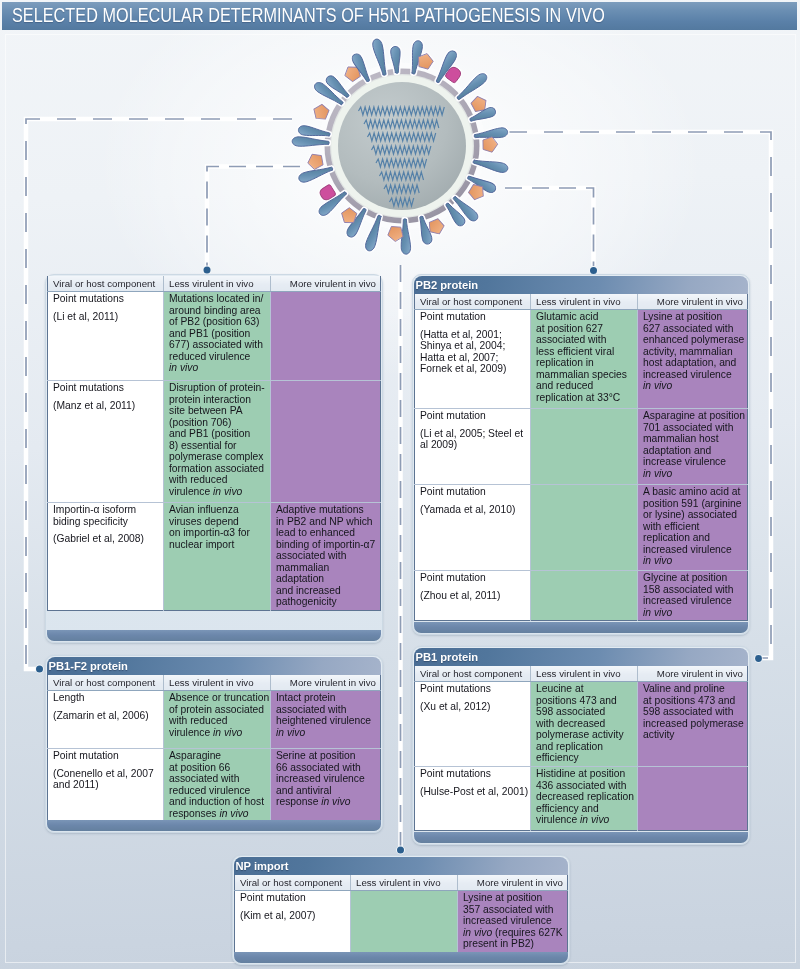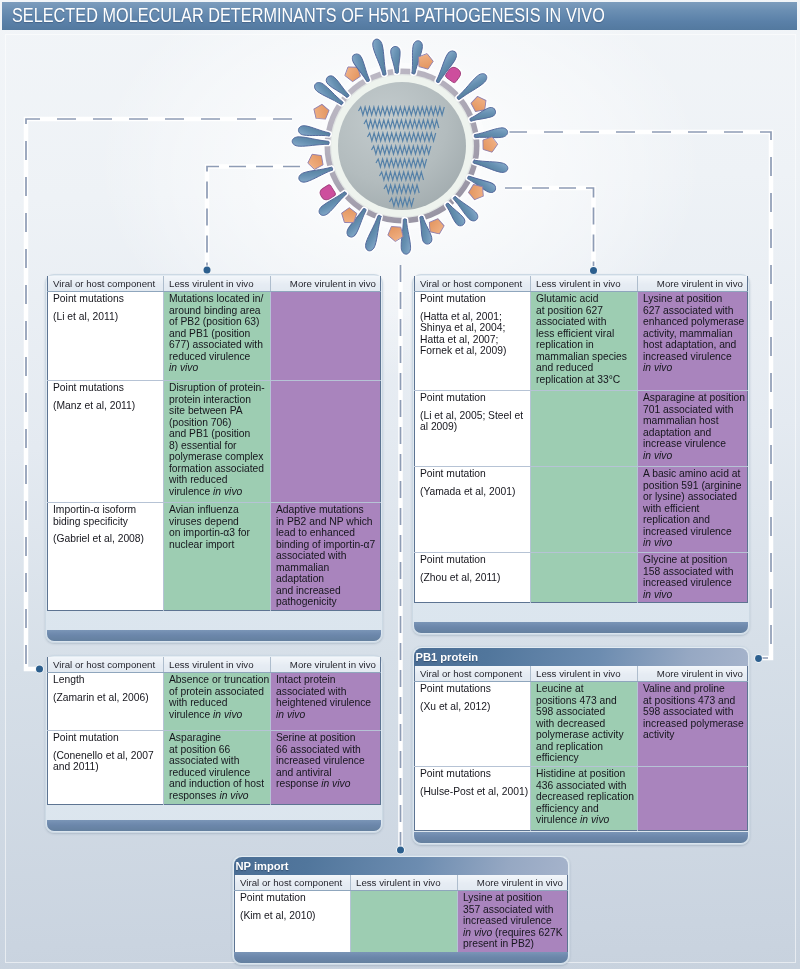--- a/index.html
+++ b/index.html
@@ -236,20 +236,21 @@
         <tr style="height:107px">
           <td class="c1"><span>Importin-α isoform<br>biding specificity</span><span class="ref">(Gabriel et al, 2008)</span></td>
           <td class="c2">Avian influenza<br>viruses depend<br>on  importin-α3 for<br>nuclear import</td>
           <td class="c3">Adaptive mutations<br>in PB2 and NP which<br>lead to enhanced<br>binding of importin-α7<br>associated with<br>mammalian<br>adaptation<br>and increased<br>pathogenicity</td>
         </tr>
       </tbody>
     </table>
     <div class="ftr"></div>
   </div>
   <div class="card" style="left:412px;top:274px;width:338px;height:361px">
+    <div class="hdr">PB2 protein</div>
     <table class="tbl">
       <colgroup>
           <col class="cw1">
           <col class="cw2">
           <col>
         </colgroup>
       <tbody>
         <tr>
           <th>Viral or host component</th>
           <th>Less virulent in vivo</th>
@@ -259,34 +260,35 @@
           <td class="c1"><span>Point mutation</span><span class="ref">(Hatta et al, 2001;<br>Shinya et al, 2004;<br>Hatta et al, 2007;<br>Fornek et al, 2009)</span></td>
           <td class="c2">Glutamic acid<br>at position 627<br>associated with<br>less efficient viral<br>replication in<br>mammalian species<br>and reduced<br>replication at 33°C</td>
           <td class="c3">Lysine at position<br>627 associated with<br>enhanced polymerase<br>activity, mammalian<br>host adaptation, and<br>increased virulence<br><i>in vivo</i></td>
         </tr>
         <tr style="height:76px">
           <td class="c1"><span>Point mutation</span><span class="ref">(Li et al, 2005; Steel et<br>al 2009)</span></td>
           <td class="c2"></td>
           <td class="c3">Asparagine at position<br>701 associated with<br>mammalian host<br>adaptation and<br>increase virulence<br><i>in vivo</i></td>
         </tr>
         <tr style="height:86px">
-          <td class="c1"><span>Point mutation</span><span class="ref">(Yamada et al, 2001)</span></td>
+          <td class="c1"><span>Point mutation</span><span class="ref">(Yamada et al, 2010)</span></td>
           <td class="c2"></td>
           <td class="c3">A basic amino acid at<br>position 591 (arginine<br>or lysine) associated<br>with efficient<br>replication and<br>increased virulence<br><i>in vivo</i></td>
         </tr>
         <tr style="height:49px">
           <td class="c1"><span>Point mutation</span><span class="ref">(Zhou et al, 2011)</span></td>
           <td class="c2"></td>
           <td class="c3">Glycine at position<br>158 associated with<br>increased virulence<br><i>in vivo</i></td>
         </tr>
       </tbody>
     </table>
     <div class="ftr"></div>
   </div>
   <div class="card" style="left:45px;top:655px;width:338px;height:178px">
+    <div class="hdr">PB1-F2 protein</div>
     <table class="tbl">
       <colgroup>
           <col class="cw1">
           <col class="cw2">
           <col>
         </colgroup>
       <tbody>
         <tr>
           <th>Viral or host component</th>
           <th>Less virulent in vivo</th>
@@ -342,21 +344,21 @@
           <col class="cw2">
           <col>
         </colgroup>
       <tbody>
         <tr>
           <th>Viral or host component</th>
           <th>Less virulent in vivo</th>
           <th>More virulent in vivo</th>
         </tr>
         <tr style="height:57px">
-          <td class="c1"><span>Point mutation</span><span class="ref">(Kim et al, 2010)</span></td>
+          <td class="c1"><span>Point mutation</span><span class="ref">(Kim et al, 2007)</span></td>
           <td class="c2"></td>
           <td class="c3">Lysine at position<br>357 associated with<br>increased virulence<br><i>in vivo</i> (requires 627K<br>present in PB2)</td>
         </tr>
       </tbody>
     </table>
     <div class="ftr"></div>
   </div>
 </div>
 
 </body></html>

